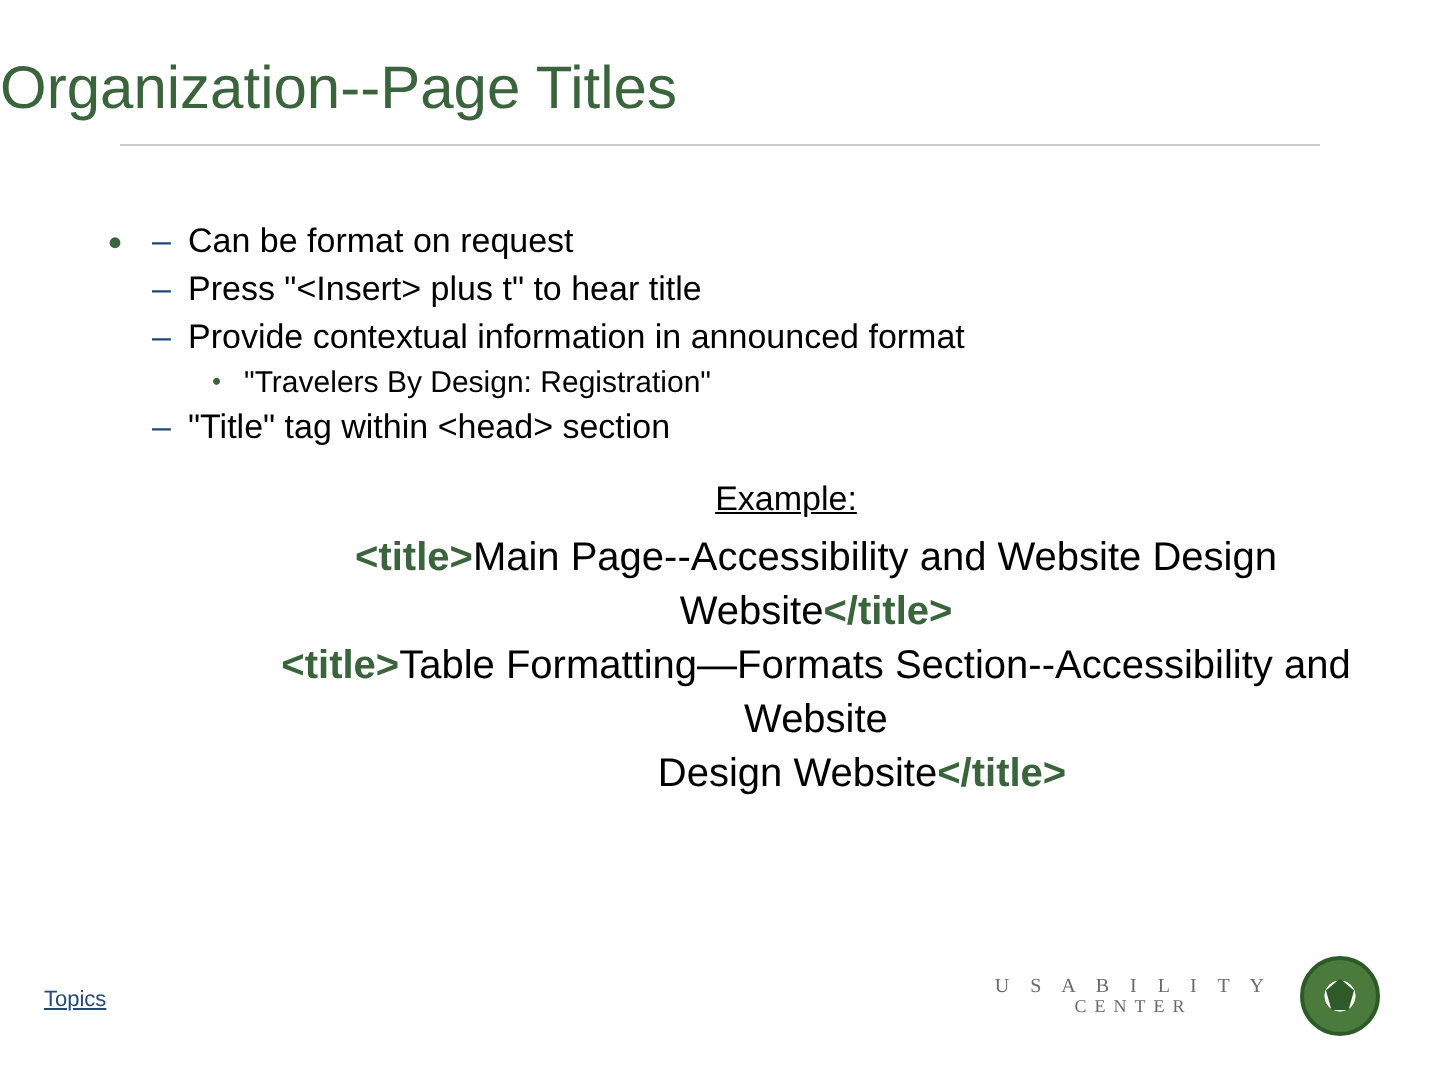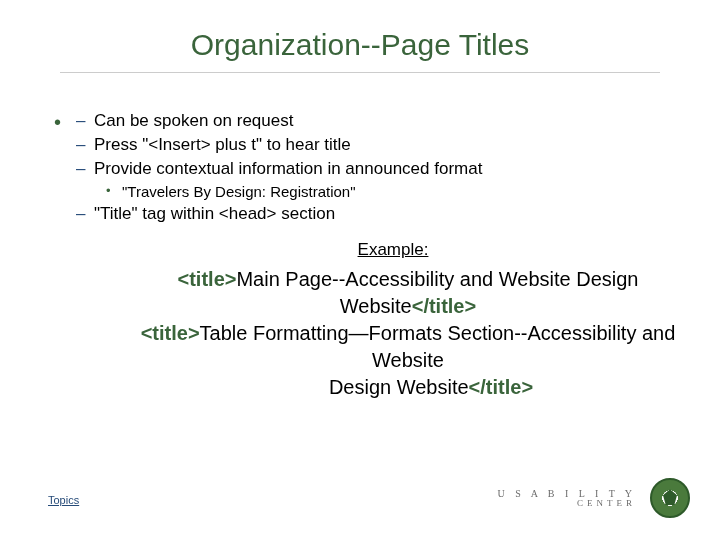--- a/index.html
+++ b/index.html
@@ -6,21 +6,20 @@
   body {
     width: 720px;
     height: 540px;
     background: #ffffff;
     font-family: Arial, Helvetica, sans-serif;
     color: #000;
     position: relative;
     overflow: hidden;
   }
   .slide-title {
-    text-align: center;
     font-size: 30px;
     color: #3a643b;
     padding-top: 28px;
     font-weight: normal;
   }
   .content {
     padding: 30px 30px 0 30px;
   }
   .hr-line {
     border: none;
@@ -97,21 +96,21 @@
     font-size: 20px;
     line-height: 1.35;
   }
   .example-code .indent2 {
     padding-left: 46px;
     display: block;
   }
   .tag-green { color: #3a643b; font-weight: bold; }
   .topics-link {
     position: absolute;
-    left: 48px;
+    left: 22px;
     bottom: 34px;
     font-size: 11px;
     color: #254a78;
     text-decoration: underline;
     cursor: pointer;
   }
   .footer-logos {
     position: absolute;
     right: 30px;
     bottom: 22px;
@@ -122,21 +121,21 @@
   .ua-logo {
     font-family: Georgia, 'Times New Roman', serif;
     font-size: 13px;
     line-height: 1;
     text-align: right;
     margin-left: 22px;
   }
   .ua-logo .usability { color: #6b6b6b; letter-spacing: 4px; font-size: 10px; }
   .ua-logo .amp { color: #d28a2a; font-size: 22px; font-style: italic; display:inline-block; vertical-align: middle; margin-right:-2px;}
   .ua-logo .accessibility { color: #254a78; font-style: italic; font-size: 15px; }
-  .ua-logo .center { color: #6b6b6b; letter-spacing: 4px; font-size: 9px; display:block; text-align:right; }
+  .ua-logo .center { color: #6b6b6b; letter-spacing: 4px; font-size: 9px; display:block; text-align:center; }
   .msu-seal {
     width: 40px; height: 40px;
     border-radius: 50%;
     background: radial-gradient(circle at center, #fff 0 30%, #4a7a3c 31% 100%);
     border: 2px solid #2e5a2a;
     position: relative;
   }
   .msu-seal::after{
     content:"";
     position:absolute;
@@ -150,21 +149,21 @@
 </head>
 <body>
 
 <h1 class="slide-title">Organization--Page Titles</h1>
 <hr class="hr-line">
 
 <div class="content">
   <ul class="level1">
     <li>
       <ul class="level2">
-        <li>Can be spoken on request</li>
+        <li>Can be format on request</li>
         <li>Press "&lt;Insert&gt; plus t" to hear title</li>
         <li>
           <span>Provide contextual information in announced format</span>
           <ul class="level3">
             <li>"Travelers By Design: Registration"</li>
           </ul>
         </li>
         <li>"Title" tag within &lt;head&gt; section</li>
       </ul>
     </li>

